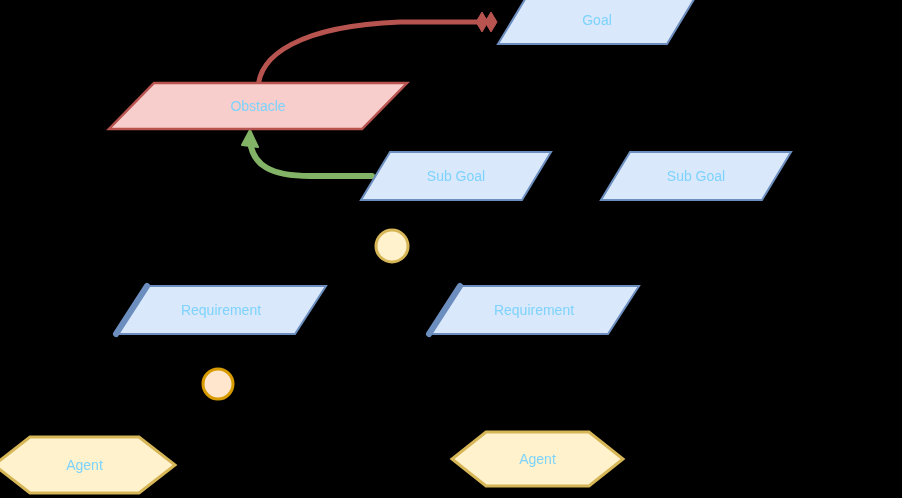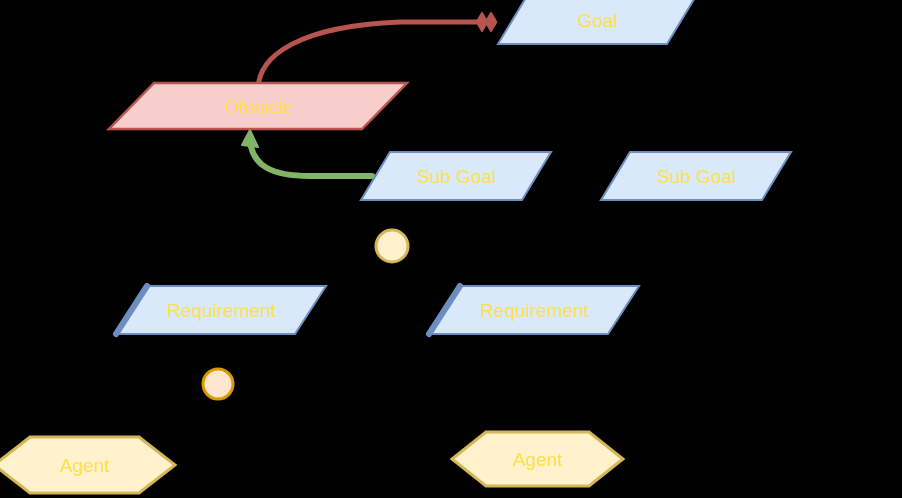--- a/index.html
+++ b/index.html
@@ -36,21 +36,21 @@
     top: 0;
     overflow: visible;
   }
   .node-label {
     position: relative;
     z-index: 2;
     white-space: nowrap;
     text-align: center;
     line-height: 1;
   }
-  .lbl-dark  { color: #fde047; font-size: 19px; }
+  .lbl-dark  { color: #7dd3fc; font-size: 14px; }
   .lbl-white { color: #ffffff; font-size: 19px; }
 </style>
 </head>
 <body>
 
 <div id="canvas">
 
   <svg id="edge-layer" viewBox="0 0 902 498" width="902" height="498">
 
     <g>
@@ -66,21 +66,21 @@
     </g>
   </svg>
 
   <div class="node" style="left:497px; top:-6px; width:200px; height:52px;">
     <svg width="200" height="52" viewBox="0 0 200 52">
       <polygon points="30,2 199,2 170,50 1,50" fill="#dae8fc" stroke="#6c8ebf" stroke-width="2"></polygon>
     </svg>
     <span class="node-label lbl-dark">Goal</span>
   </div>
 
-  <div class="node" style="left:108px; top:81px; width:300px; height:50px;font-family:Liberation Serif, serif;">
+  <div class="node" style="left:108px; top:81px; width:300px; height:50px;">
     <svg width="300" height="50" viewBox="0 0 300 50">
       <polygon points="46,2 299,2 254,48 1,48" fill="#f8cecc" stroke="#b85450" stroke-width="2.5"></polygon>
     </svg>
     <span class="node-label lbl-dark">Obstacle</span>
   </div>
 
   <div class="node" style="left:360px; top:150px; width:192px; height:52px;">
     <svg width="192" height="52" viewBox="0 0 192 52">
       <polygon points="30,2 191,2 162,50 1,50" fill="#dae8fc" stroke="#6c8ebf" stroke-width="2"></polygon>
     </svg>

